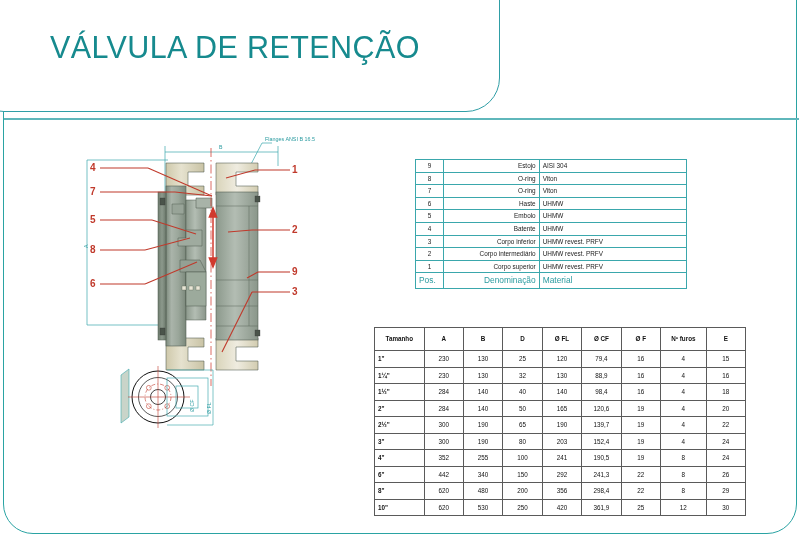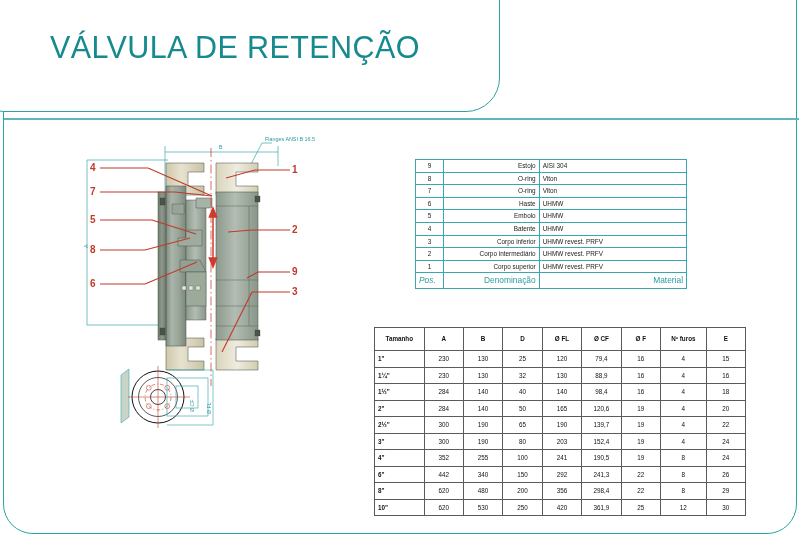--- a/index.html
+++ b/index.html
@@ -97,22 +97,22 @@
   }
   .parts-table td.c-pos { width: 28px; text-align: center; }
   .parts-table td.c-den { width: 96px; text-align: right; }
   .parts-table td.c-mat { width: 148px; text-align: left; }
   .parts-table tr.foot td {
     color: #2b9ba0;
     font-size: 8.4px;
     height: 15px; line-height: 15px;
     border: 1px solid #3aa7ac;
   }
-  .parts-table tr.foot td.c-pos { text-align: left; padding-left: 3px; font-style: italic; }
-  .parts-table tr.foot td.c-mat { text-align: right; }
+  .parts-table tr.foot td.c-pos { text-align: left; padding-left: 3px; }
+  .parts-table tr.foot td.c-mat { text-align: left; }
 
   
   .dim-table {
     position: absolute;
     left: 374px; top: 327px;
     width: 372px;
     border-collapse: collapse;
     background: #fff;
   }
   .dim-table th, .dim-table td {

